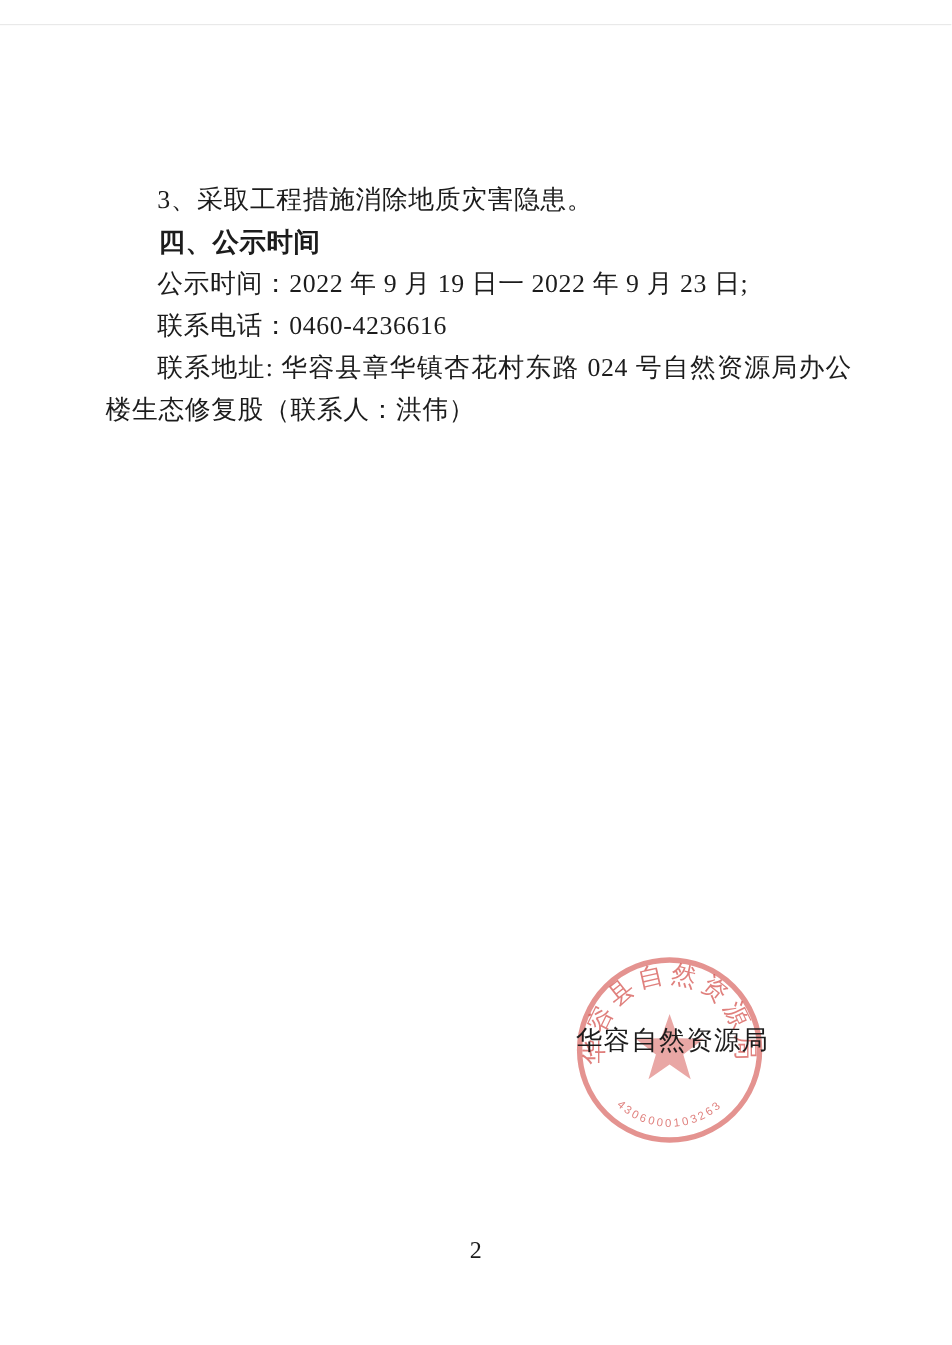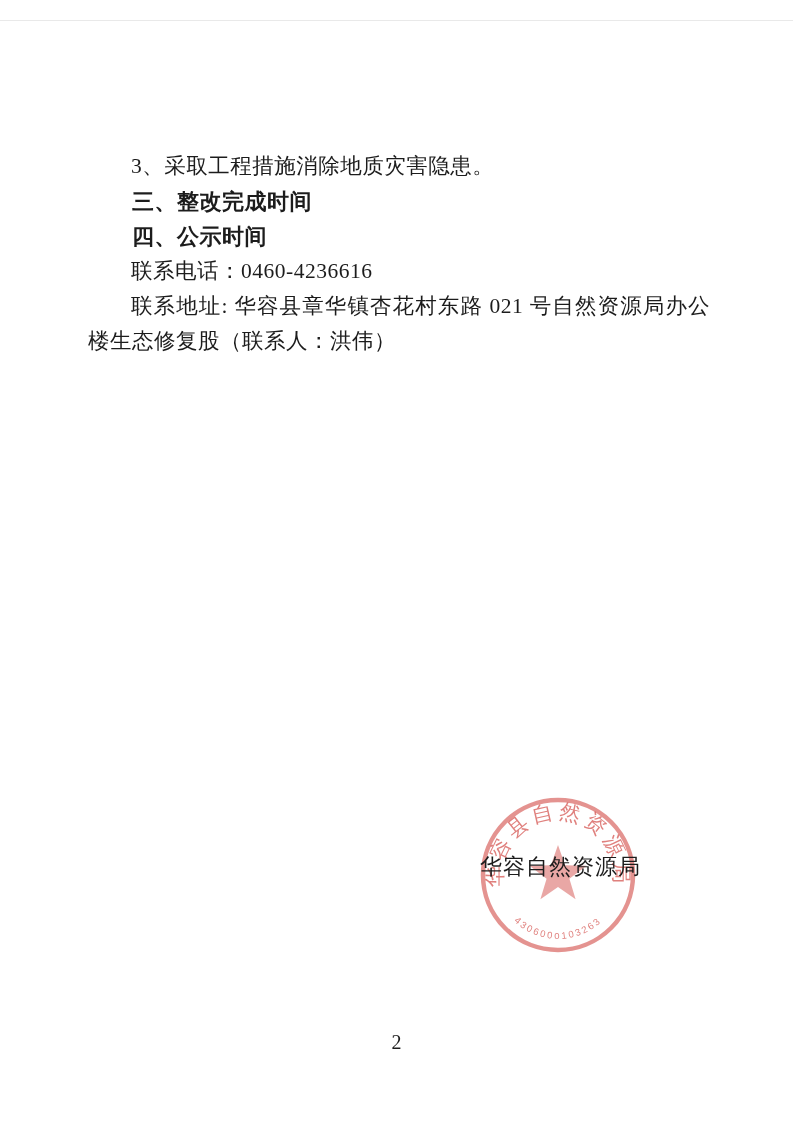--- a/index.html
+++ b/index.html
@@ -66,24 +66,24 @@
     font-size: 20px;
   }
 </style>
 </head>
 <body>
 
 <div class="page">
 
   <div class="content">
     <p>3、采取工程措施消除地质灾害隐患。</p>
-    <p class="heading">三、整改完成时间</p>
     <p class="heading">四、公示时间</p>
+    <p>公示时间：2022 年 9 月 19 日一 2022 年 9 月 23 日;</p>
     <p>联系电话：0460-4236616</p>
-    <p>联系地址: 华容县章华镇杏花村东路 021 号自然资源局办公楼生态修复股（联系人：洪伟）</p>
+    <p>联系地址: 华容县章华镇杏花村东路 024 号自然资源局办公楼生态修复股（联系人：洪伟）</p>
   </div>
 
   <svg class="seal" viewBox="0 0 162 162" xmlns="http://www.w3.org/2000/svg">
     <defs>
       <path id="seal-top-arc" d="M 30.3 104.7 A 56 56 0 1 1 131.7 104.7" fill="none"></path>
       <path id="seal-bottom-arc" d="M 28.6 117.7 A 64 64 0 0 0 133.4 117.7" fill="none"></path>
     </defs>
     <circle cx="81" cy="81" r="75" fill="none" stroke-width="4.5" opacity="0.62" stroke="#d4504c"></circle>
     <path d="M81,51 L88.1,71.3 L109.5,71.7 L92.4,84.7 L98.6,105.3 L81,93 L63.4,105.3 L69.6,84.7 L52.5,71.7 L73.9,71.3 Z" opacity="0.5" fill="#d4504c"></path>
     <text font-size="21" letter-spacing="4" opacity="0.72" font-family="Liberation Serif, DejaVu Serif, serif" fill="#d4504c">

